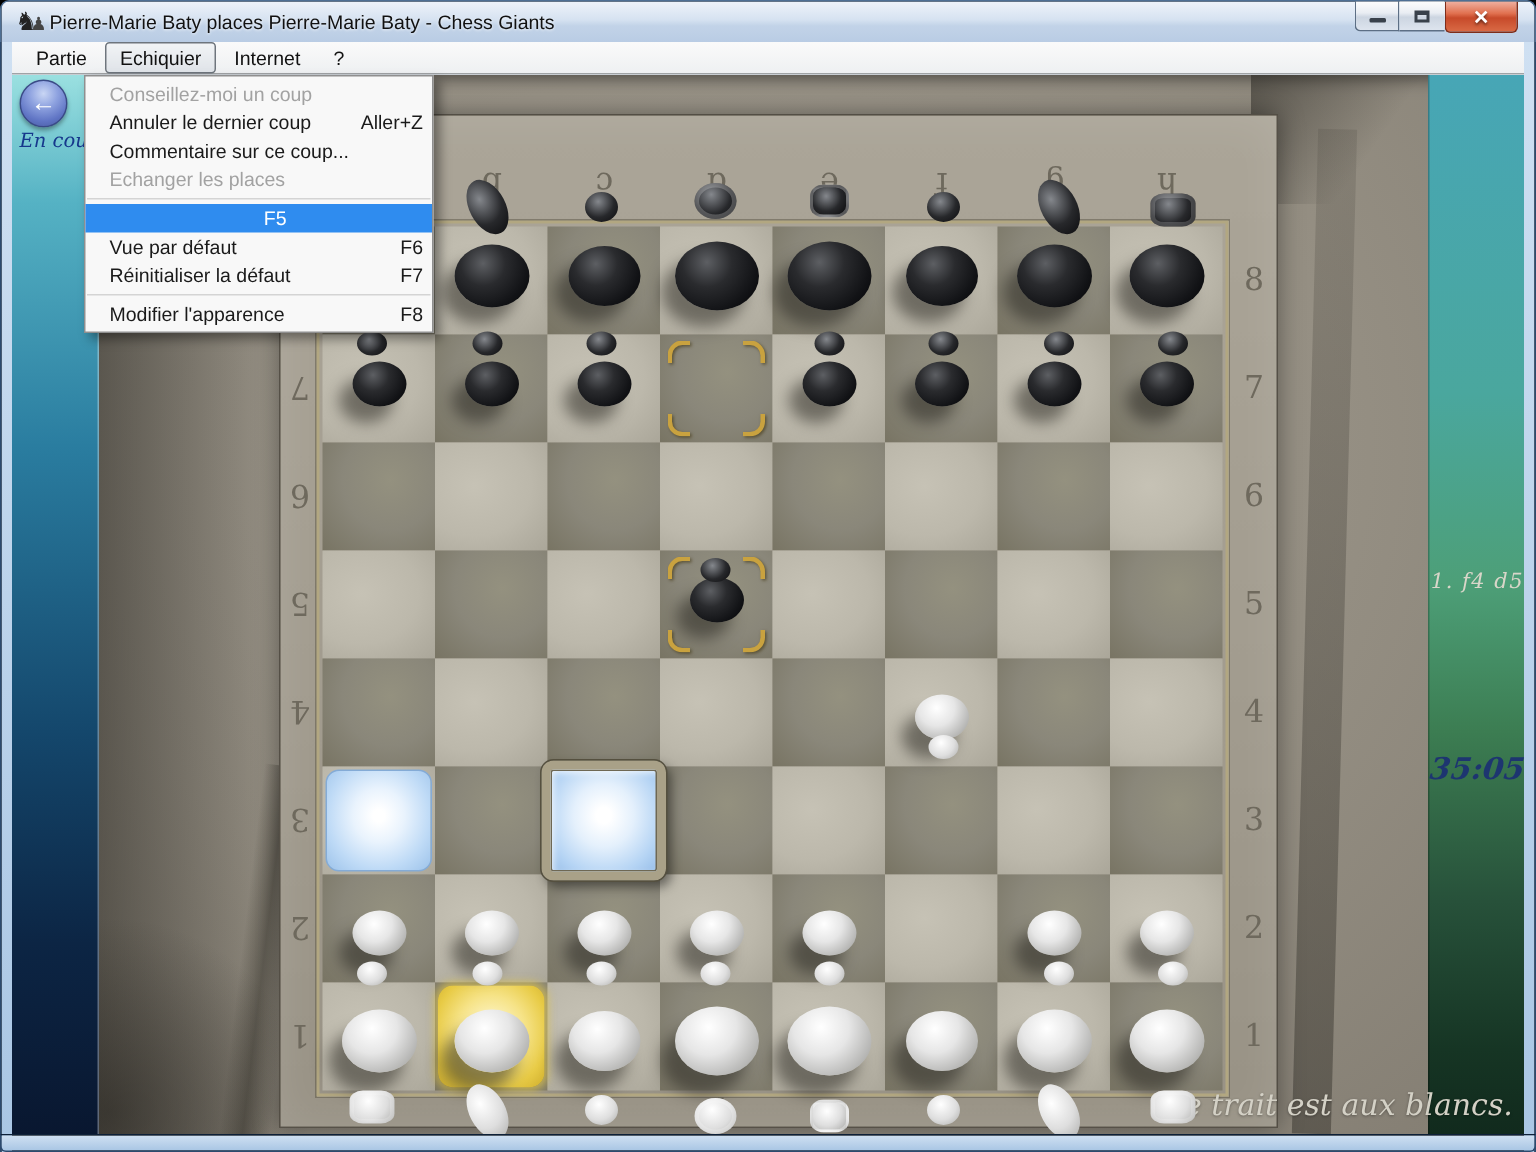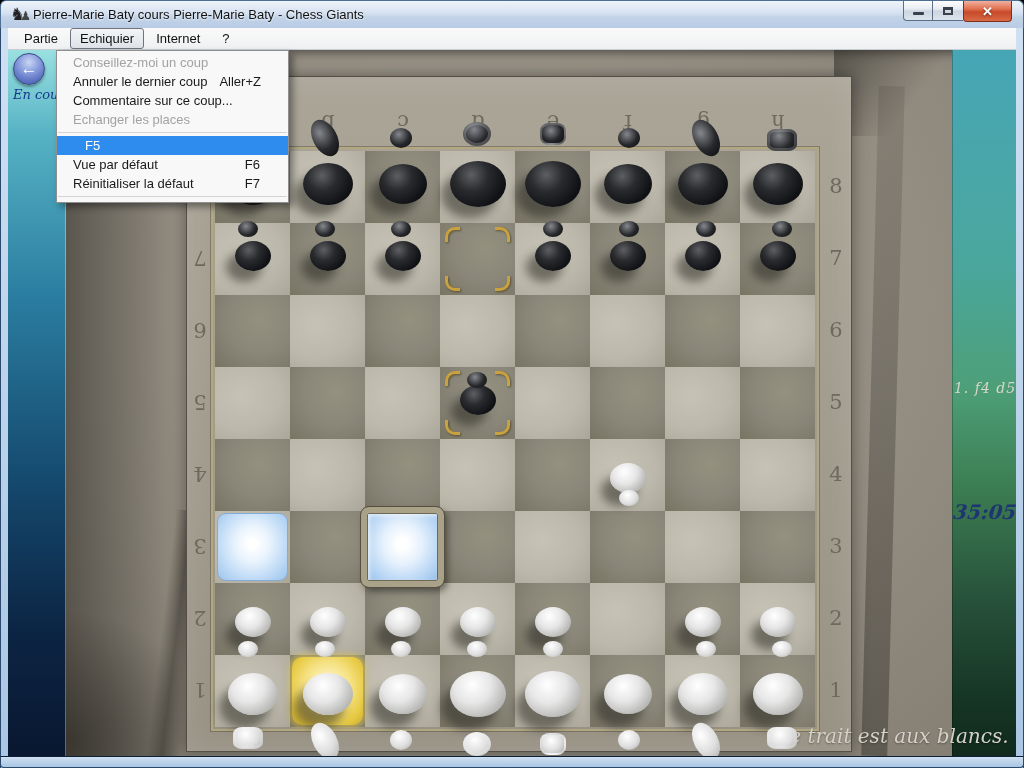--- a/index.html
+++ b/index.html
@@ -26,21 +26,21 @@
   .glyph-max{width:10px;height:8px;border:2px solid #39414b;border-top-width:3px;box-sizing:border-box;background:transparent;}
 
   #menubar{position:absolute;left:8px;top:28px;width:1008px;height:22px;background:linear-gradient(#fafafa,#eef0f2);
     border-bottom:1px solid #c8cdd2;box-sizing:border-box;display:flex;align-items:center;padding-left:6px;}
   .menubar-item{font-size:13px;color:#111;padding:2px 9px;margin-right:2px;border:1px solid transparent;}
   .menubar-item.open{background:linear-gradient(#f2f4f6,#dfe3e8);border:1px solid #6e757d;border-radius:3px;}
 
   
   #context-menu{position:absolute;left:56px;top:50px;width:233px;z-index:100;background:#f8f8f8;
     border:1px solid #8f8f8f;box-shadow:4px 4px 7px rgba(0,0,0,.4);padding:2px 0;box-sizing:border-box;}
-  .menu-item{height:19px;line-height:19px;font-size:13px;color:#1a1a1a;display:flex;padding:0 28px 0 16px;}
+  .menu-item{height:19px;line-height:19px;font-size:13px;color:#1a1a1a;display:flex;padding:0 6px 0 16px;justify-content:center;}
   .menu-item .mi-label{flex:1;white-space:nowrap;}
   .menu-item .mi-shortcut{margin-left:12px;}
   .menu-item.disabled{color:#a2a2a2;}
   .menu-item.highlighted{background:#2f8cef;color:#fff;}
   .menu-sep{border-top:1px solid #d4d4d4;margin:3px 1px;}
 
   
   #scene{position:absolute;left:8px;top:50px;width:1008px;height:706px;overflow:hidden;
     background:radial-gradient(ellipse at 45% 35%, #a29c90 0%, #958f83 55%, #837d72 100%);
     box-shadow:inset 0 9px 12px -7px rgba(0,0,0,.55);}
@@ -129,21 +129,21 @@
   .piece.rook .p-cap{border-radius:30%;box-shadow:inset 0 0 0 3px rgba(255,255,255,.18);}
   .piece.knight .p-cap{transform:rotate(-28deg) scaleY(1.3);}
 </style>
 </head>
 <body>
 
 <div id="window">
 
   <div id="titlebar">
     <span id="title-icon"><span>♞</span><span class="mini">♟</span></span>
-    <span id="title-text">Pierre-Marie Baty cours Pierre-Marie Baty - Chess Giants</span>
+    <span id="title-text">Pierre-Marie Baty places Pierre-Marie Baty - Chess Giants</span>
     <div class="capbtns">
       <div class="capbtn min">
           <span class="glyph-min"></span>
         </div>
       <div class="capbtn max">
           <span class="glyph-max"></span>
         </div>
       <div class="capbtn close">
           <span>✕</span>
         </div>
@@ -449,18 +449,22 @@
       </div>
       <div class="menu-item normal">
         <span class="mi-label">Vue par défaut</span>
         <span class="mi-shortcut">F6</span>
       </div>
       <div class="menu-item normal">
         <span class="mi-label">Réinitialiser la défaut</span>
         <span class="mi-shortcut">F7</span>
       </div>
       <div class="menu-sep"></div>
+      <div class="menu-item normal">
+        <span class="mi-label">Modifier l'apparence</span>
+        <span class="mi-shortcut">F8</span>
+      </div>
     </div>
 
   <div id="border-left" class="win-border"></div>
   <div id="border-right" class="win-border"></div>
   <div id="border-bottom" class="win-border"></div>
 </div>
 
 </body></html>

